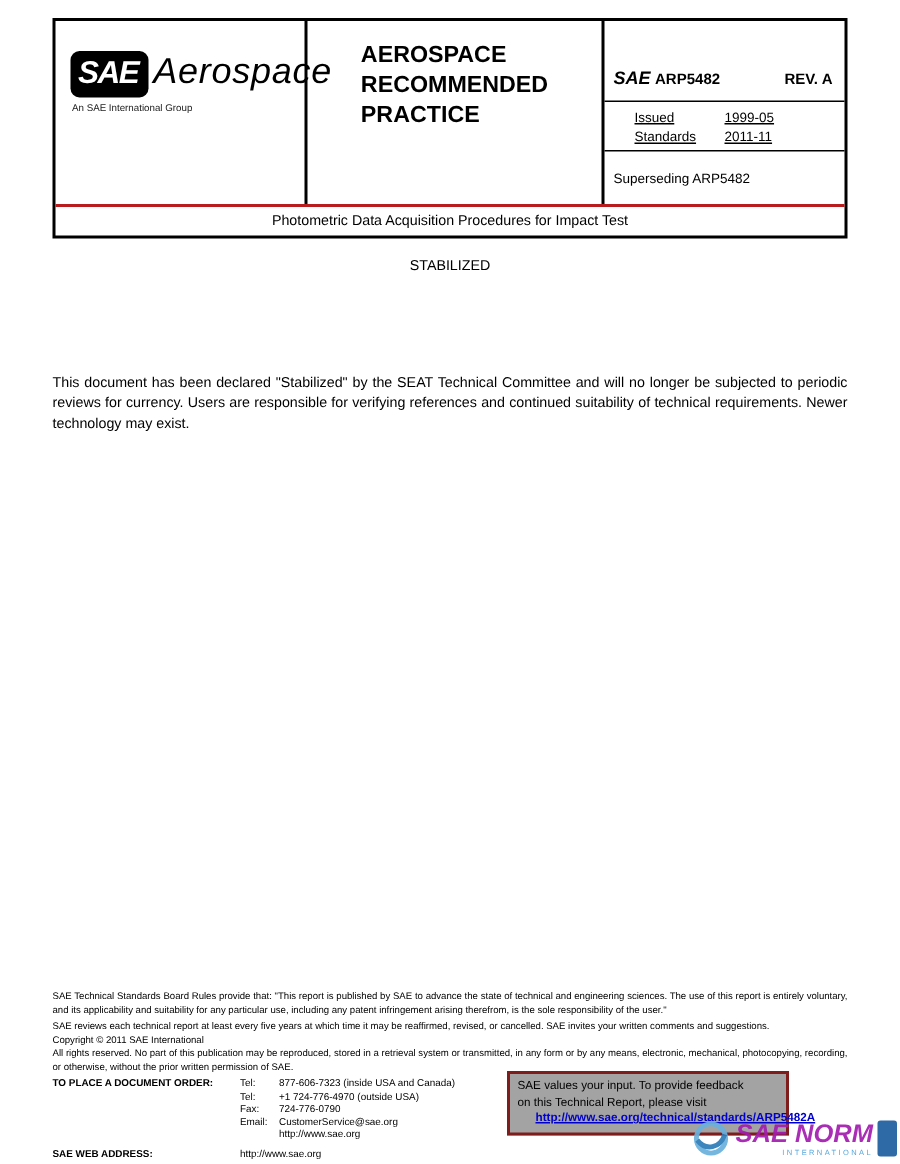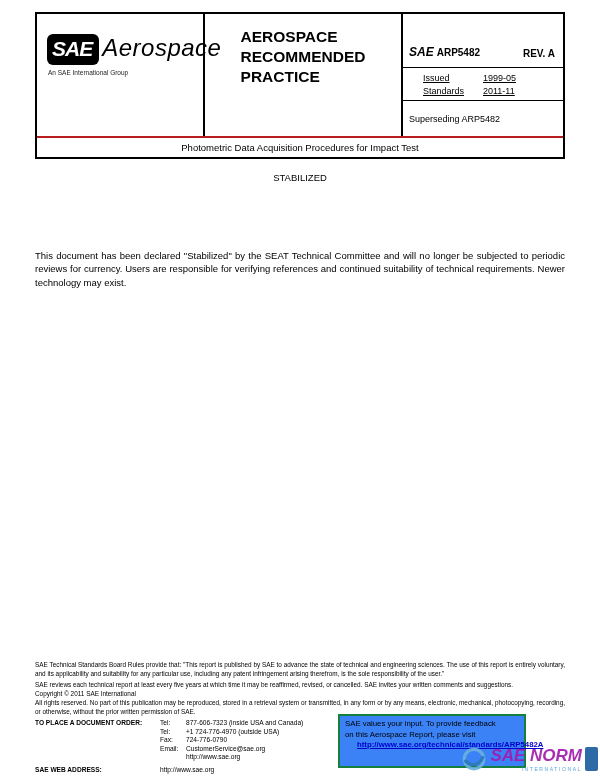--- a/index.html
+++ b/index.html
@@ -52,22 +52,22 @@
 
   .order-block { position: absolute; left: 35px; top: 719px; display: flex; font-size: 6.6px; }
   .order-label { font-weight: bold; width: 125px; }
   .contacts-col { display: flex; flex-direction: column; }
   .contact-row { display: flex; line-height: 1.3; }
   .contact-label { width: 26px; }
 
   .webaddr { position: absolute; left: 35px; top: 766px; display: flex; font-size: 6.6px; }
   .web-label { font-weight: bold; width: 125px; }
 
-  .feedback-box { position: absolute; left: 338px; top: 714px; width: 188px; border: 2px solid #15803d;
-    padding: 3px 5px 15px; font-size: 7.8px; line-height: 1.35; background: #3b82f6; }
+  .feedback-box { position: absolute; left: 338px; top: 714px; width: 188px; border: 2px solid #7f1d1d;
+    padding: 3px 5px 4px; font-size: 7.8px; line-height: 1.35; background: #a3a3a3; }
   .feedback-link { color: #0000cc; text-decoration: underline; font-weight: bold; display: inline-block; margin-left: 12px; }
 
   
   .watermark { position: absolute; right: 2px; bottom: 4px; display: flex; align-items: center; gap: 3px; opacity: .92; }
   .wm-textcol { display: flex; flex-direction: column; align-items: flex-end; }
   .wm-text { color: #a21caf; font-weight: bold; font-style: italic; font-size: 17px; line-height: 1; white-space: nowrap; }
   .wm-sub { color: #4aa0d8; font-size: 5px; letter-spacing: 1.6px; margin-top: 2px; }
   .wm-flag { width: 13px; height: 24px; background: #1d5e9e; border-radius: 2px; }
 </style>
 </head>
@@ -144,21 +144,21 @@
       </div>
       <div class="contact-row">
         <span class="contact-label"></span>
         <span class="contact-value">http://www.sae.org</span>
       </div>
     </div>
   </div>
 
   <div class="feedback-box">
     <div>SAE values your input. To provide feedback</div>
-    <div>on this Aerospace Report, please visit</div>
+    <div>on this Technical Report, please visit</div>
     <a href="#" class="feedback-link">http://www.sae.org/technical/standards/ARP5482A</a>
   </div>
 
   <div class="webaddr">
     <span class="web-label">SAE WEB ADDRESS:</span>
     <span class="web-value">http://www.sae.org</span>
   </div>
 
   <div class="watermark">
     <svg class="wm-icon" width="26" height="26" viewBox="0 0 24 24">

